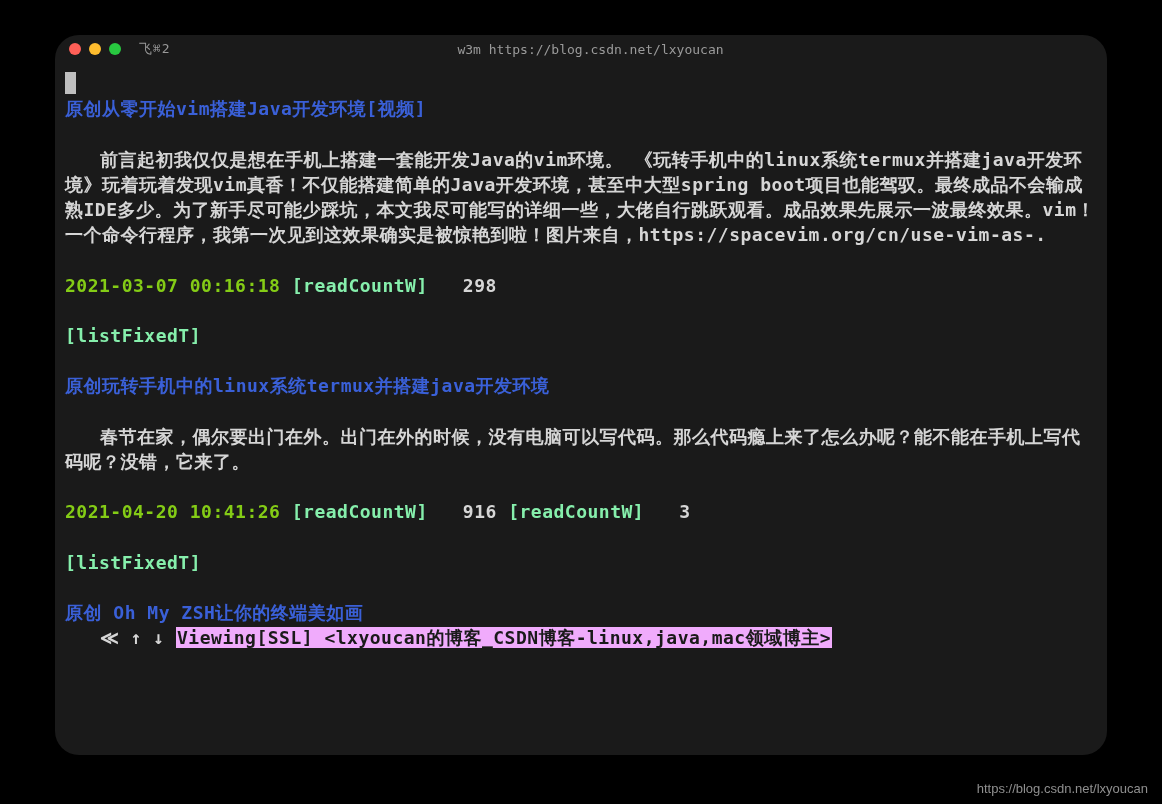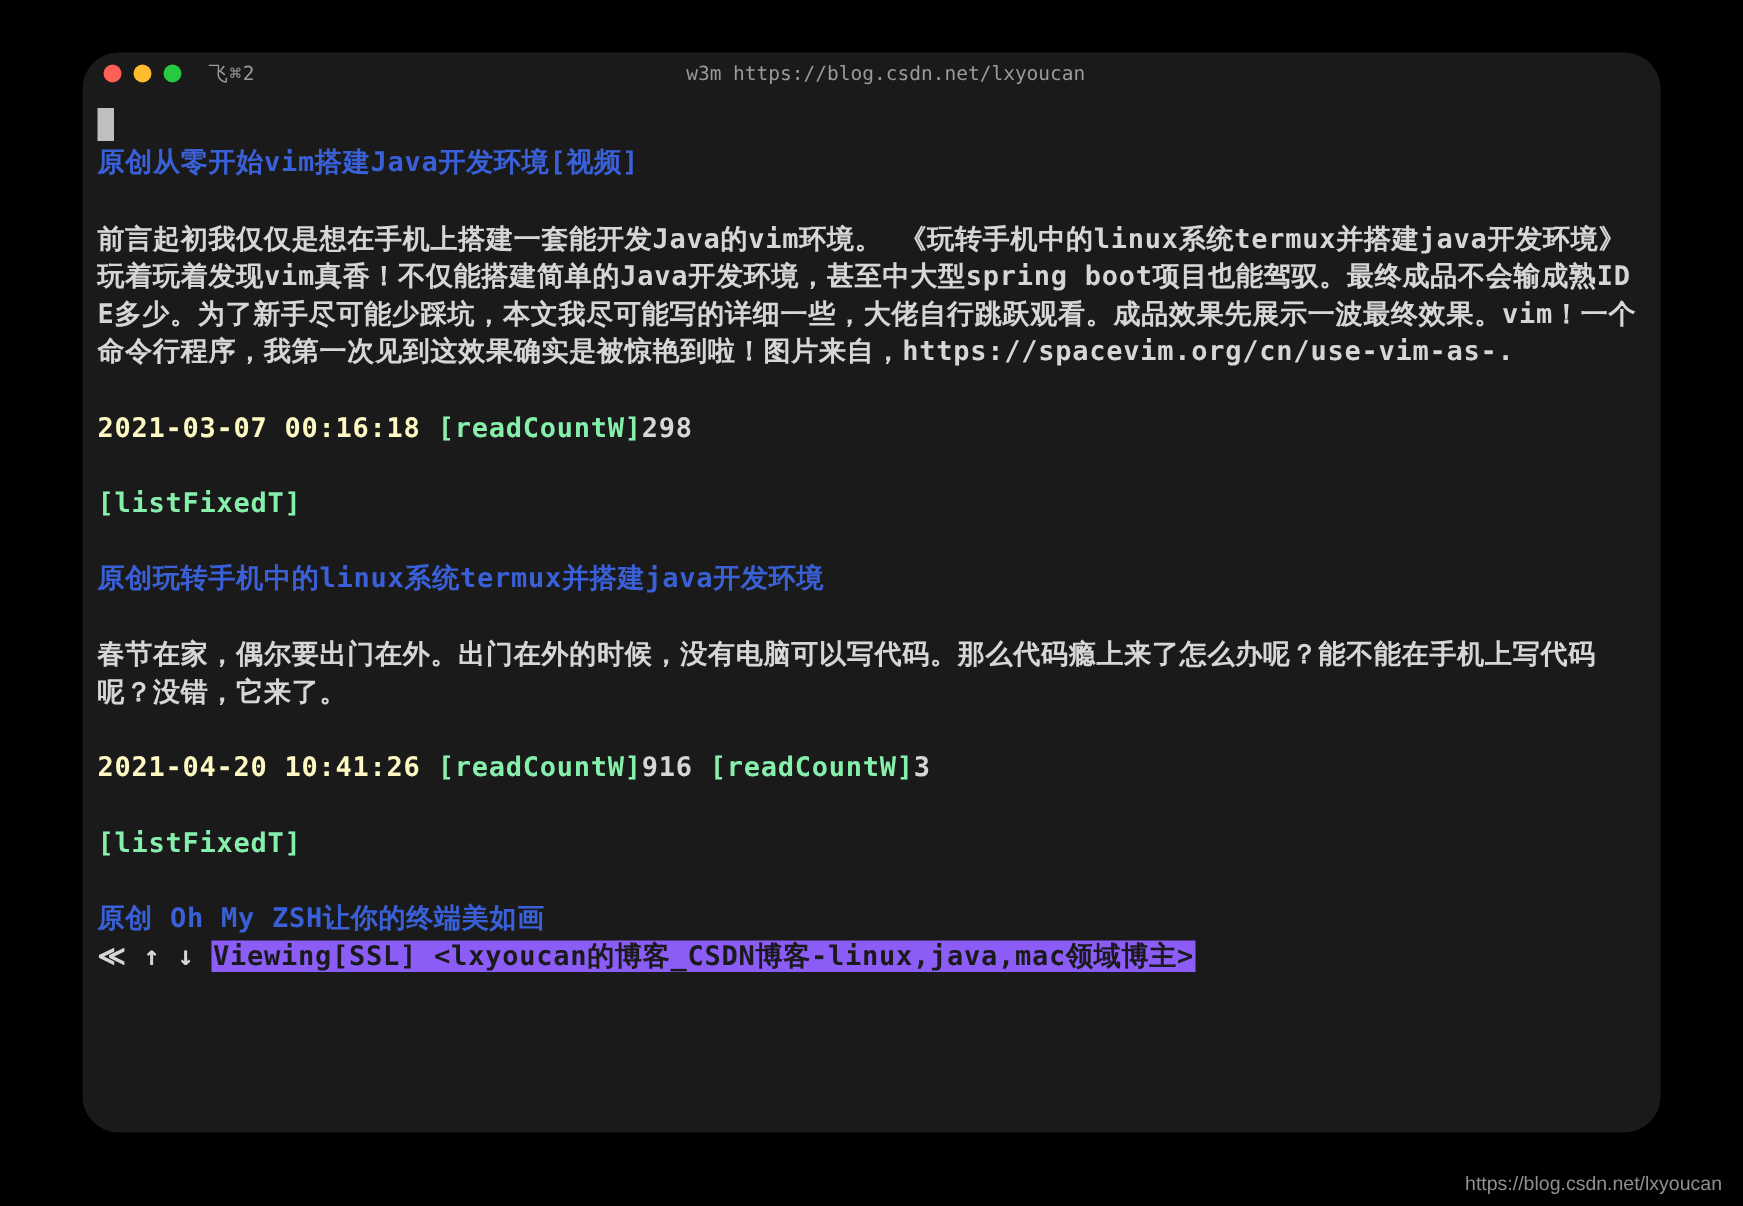--- a/index.html
+++ b/index.html
@@ -76,26 +76,26 @@
     letter-spacing: 0.5px;
   }
   .cursor {
     display: inline-block;
     width: 11px;
     height: 22px;
     background: #bfbfbf;
     vertical-align: text-bottom;
   }
   .link   { color: #3a60d8; }
-  .date   { color: #fef9c3; text-align: center; }
+  .date   { color: #84cc16; text-align: center; }
   .tag    { color: #86efac; text-align: center; }
-  .plain  { color: #d6d6d6; }
+  .plain  { color: #d6d6d6; margin-left: 35px; }
   .statusbar {
     display: inline;
-    background: #8b5cf6;
+    background: #f0abfc;
     color: #1a1a1a;
     padding: 0 1px;
   }
   .watermark {
     position: absolute;
     right: 14px;
     bottom: 8px;
     font-size: 13px;
     color: #8f8f8f;
     font-family: Arial, sans-serif;

